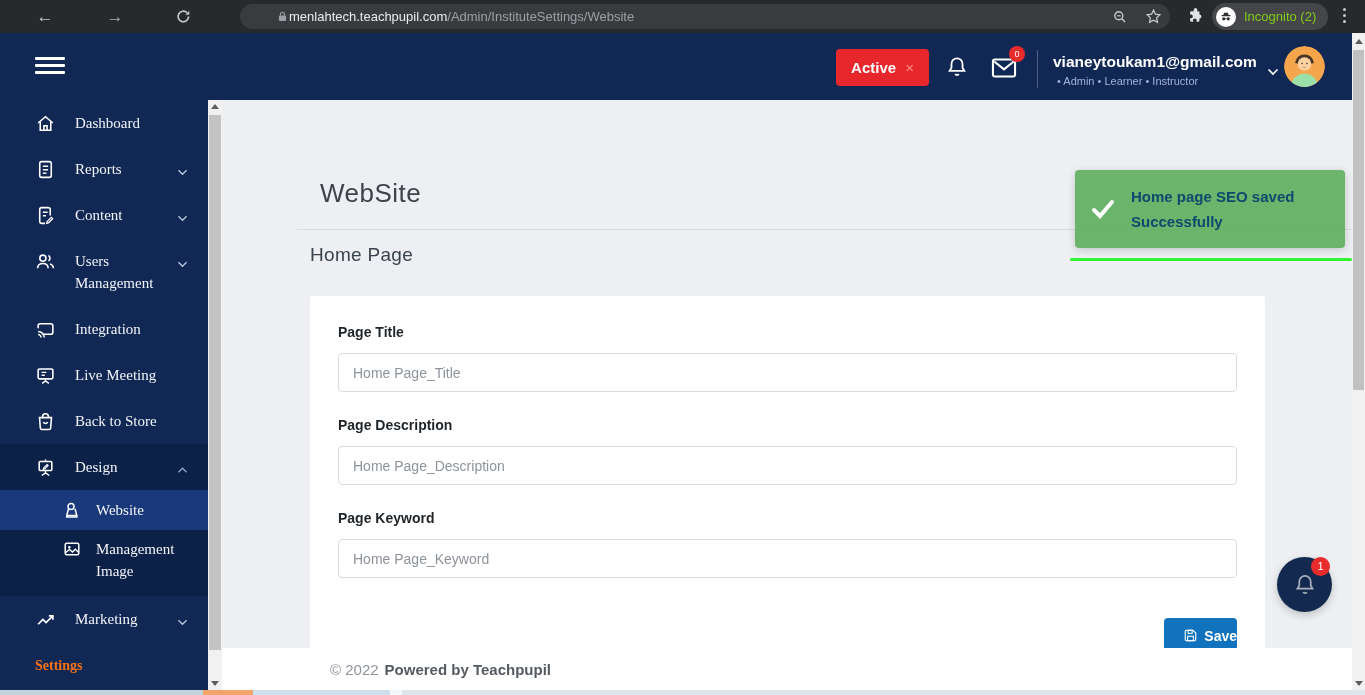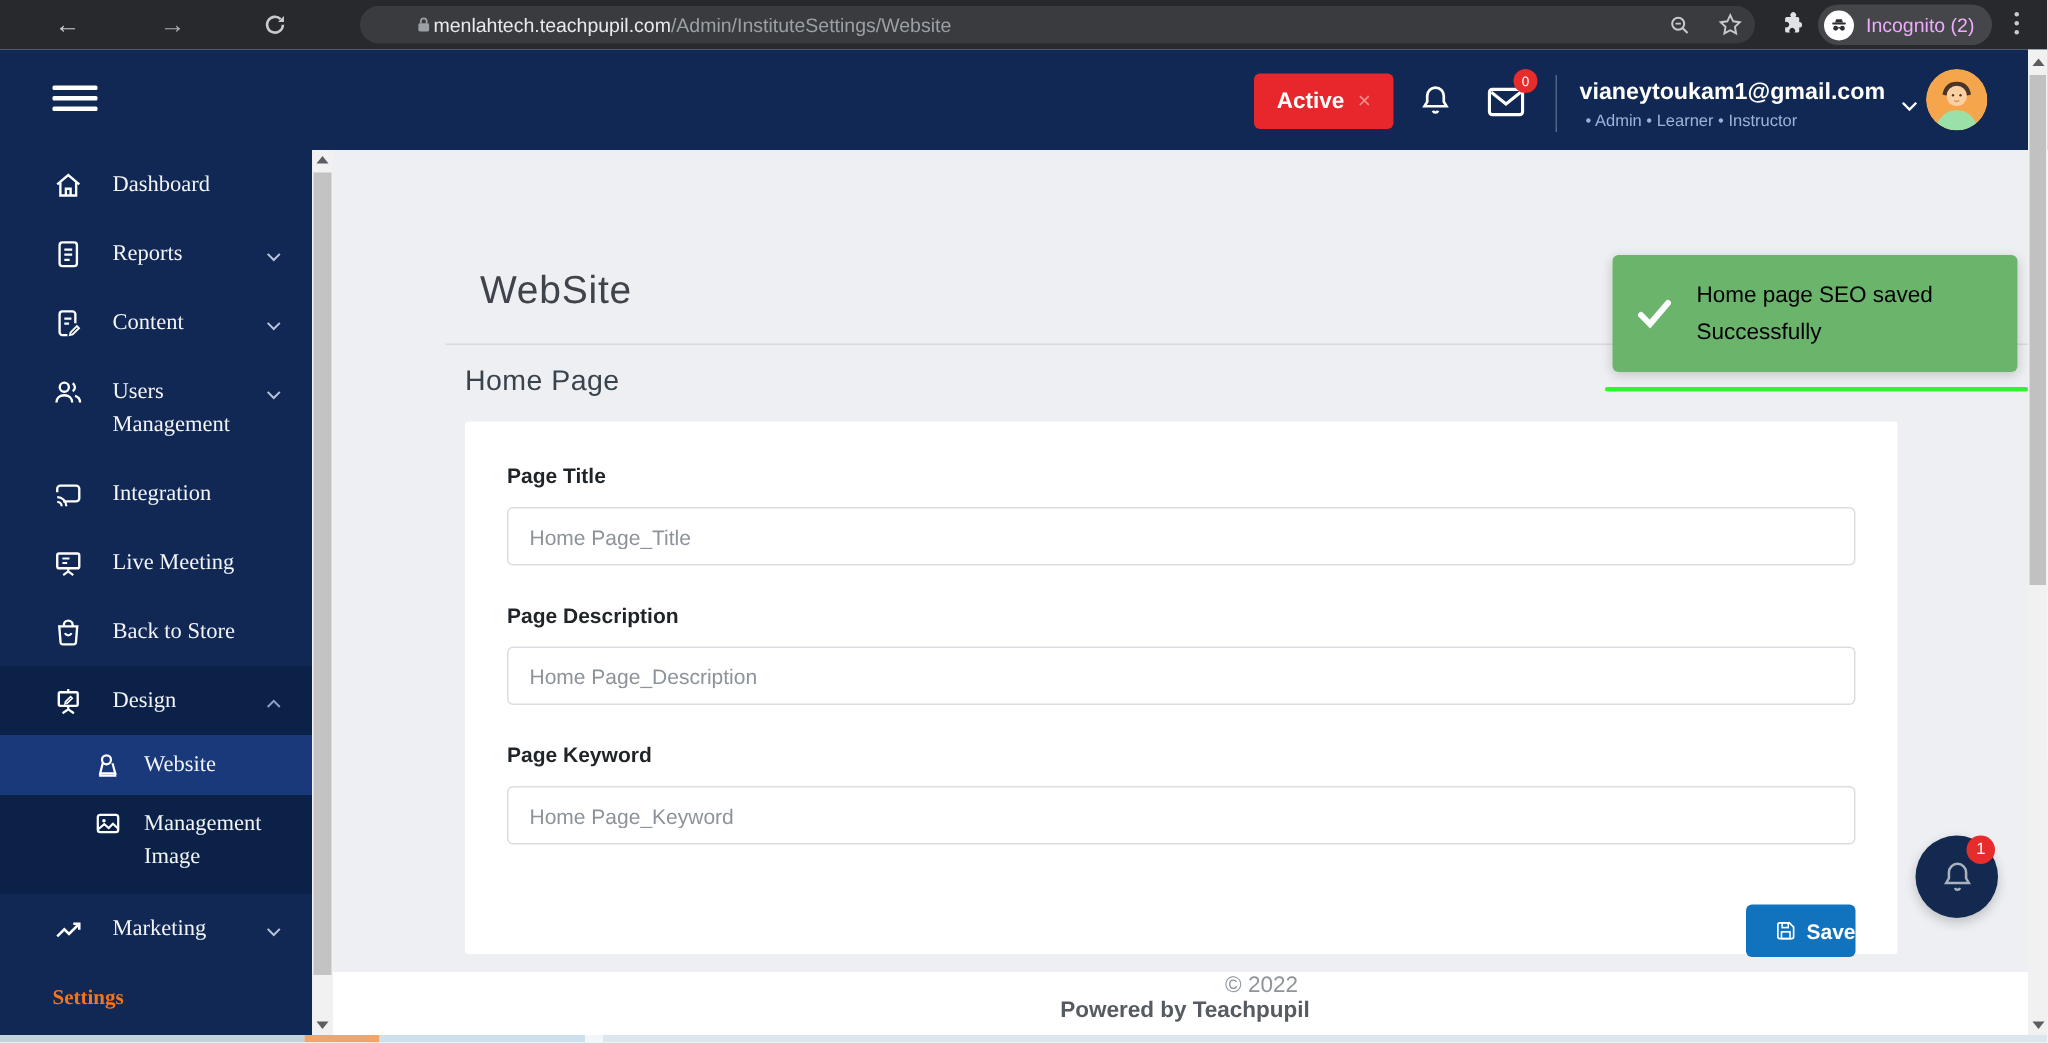--- a/index.html
+++ b/index.html
@@ -15,21 +15,21 @@
   #reload-btn { margin-left:38px; display:flex; justify-content:center; }
   #omnibox { position:absolute; left:240px; top:4px; width:930px; height:25px; background:#3a3b3f; border-radius:13px; display:flex; align-items:center; }
   #omnibox .lock { margin-left:36px; display:flex; }
   #url-text { margin-left:0; font-size:13px; color:#e8eaed; white-space:nowrap; }
   #url-text .path { color:#9aa0a6; }
   .omni-right { position:absolute; display:flex; }
   #zoom-icon { left:872px; } #star-icon { left:905px; }
   #ext-icon { position:absolute; left:1186px; top:7px; }
   #incognito-chip { position:absolute; left:1212px; top:3px; height:27px; background:#44464a; border-radius:14px; display:flex; align-items:center; padding:0 12px 0 4px; }
   #incognito-chip .circ { width:20px; height:20px; border-radius:50%; background:#ffffff; display:flex; align-items:center; justify-content:center; }
-  #incognito-chip .lbl { color:#f0abfc; font-size:13px; margin-left:8px; }
+  #incognito-chip .lbl { color:#84cc16; font-size:13px; margin-left:8px; }
   #menu-dots { position:absolute; left:1343px; top:8px; display:flex; flex-direction:column; gap:3px; cursor:pointer; }
   #menu-dots i { width:3px; height:3px; border-radius:50%; background:#c7cacd; }
 
   
   #navbar { position:absolute; left:0; top:33px; width:1365px; height:67px; background:#112855; }
   #hamburger { position:absolute; left:35px; top:24px; width:30px; cursor:pointer; }
   #hamburger i { display:block; height:3px; background:#ffffff; margin-bottom:4px; border-radius:1px; }
   #active-btn { position:absolute; left:836px; top:16px; width:93px; height:37px; background:#e8272c; border:none; border-radius:4px; color:#ffffff; font-weight:bold; font-size:15px; display:flex; align-items:center; justify-content:center; gap:9px; cursor:pointer; font-family:"Liberation Sans",sans-serif; }
   #active-btn .x { color:#f58d88; font-weight:normal; font-size:15px; }
   #nav-bell { position:absolute; left:945px; top:22px; cursor:pointer; }
@@ -60,34 +60,34 @@
   #inner-sb .thumb { position:absolute; left:1px; top:15px; width:12px; height:535px; background:#c3c3c3; }
   .sb-arrow { position:absolute; left:0; width:14px; height:13px; display:flex; align-items:center; justify-content:center; cursor:pointer; }
   .tri-up { width:0; height:0; border-left:4px solid transparent; border-right:4px solid transparent; border-bottom:5px solid #5a5d61; }
   .tri-down { width:0; height:0; border-left:4px solid transparent; border-right:4px solid transparent; border-top:5px solid #5a5d61; }
 
   
   #content { position:absolute; left:222px; top:100px; width:1130px; height:595px; background:#edeff2; }
   #page-title { position:absolute; left:98px; top:78px; font-size:26px; color:#3f434b; font-weight:normal; letter-spacing:.5px; }
   #title-divider { position:absolute; left:75px; top:129px; right:0; height:1px; background:#d8dadd; }
   #section-title { position:absolute; left:88px; top:144px; font-size:19px; color:#39434d; font-weight:normal; letter-spacing:.3px; }
-  #form-card { position:absolute; left:88px; top:181px; width:955px; height:355px; background:#ffffff; border-radius:2px; padding:28px 28px 16px 28px; }
+  #form-card { position:absolute; left:88px; top:196px; width:955px; height:355px; background:#ffffff; border-radius:2px; padding:28px 28px 16px 28px; }
   .fld-label { font-size:14px; font-weight:bold; color:#1f2428; margin-bottom:13px; }
   .fld-input { width:899px; height:39px; border:1px solid #d9dde2; border-radius:4px; font-size:14px; color:#8b5cf6; padding:0 14px; margin-bottom:25px; font-family:"Liberation Sans",sans-serif; background:#fff; }
   .fld-input::placeholder { color:#8d939a; }
   #save-row { display:flex; justify-content:flex-end; margin-top:15px; }
   #save-btn { width:73px; height:35px; background:#1173bd; border:none; border-radius:4px; color:#ffffff; font-weight:bold; font-size:14px; display:flex; align-items:center; justify-content:flex-end; gap:6px; cursor:pointer; font-family:"Liberation Sans",sans-serif; }
-  #footer { position:absolute; left:0; top:548px; width:1130px; height:42px; background:#ffffff; display:flex; align-items:center;flex-direction:column; }
+  #footer { position:absolute; left:0; top:548px; width:1130px; height:42px; background:#ffffff; display:flex; align-items:center; }
   #footer .copy { margin-left:108px; color:#8f959b; font-size:15px; }
   #footer .powered { margin-left:6px; color:#555b61; font-size:15px; font-weight:bold; }
 
   
   #toast { position:absolute; left:1075px; top:170px; width:270px; height:78px; background:rgba(99,176,99,.95); border-radius:4px; box-shadow:0 2px 8px rgba(0,0,0,.18); z-index:20; display:flex; align-items:center; cursor:pointer; }
   #toast .check { margin-left:14px; display:flex; }
-  #toast .msg { margin-left:14px; color:#000000; font-size:15px; font-weight:normal; line-height:25px; }
+  #toast .msg { margin-left:14px; color:#0c4a6e; font-size:15px; font-weight:bold; line-height:25px; }
   #toast-underline { position:absolute; left:1070px; top:258px; width:282px; height:3px; background:#2ef52e; border-radius:2px; z-index:20; }
 
   
   #float-bell { position:absolute; left:1277px; top:557px; width:55px; height:55px; border-radius:50%; background:#13294f; z-index:25; display:flex; align-items:center; justify-content:center; cursor:pointer; box-shadow:0 3px 8px rgba(0,0,0,.2); }
   #float-badge { position:absolute; left:1311px; top:557px; width:19px; height:19px; border-radius:50%; background:#e82c2c; color:#fff; font-size:11px; line-height:19px; text-align:center; z-index:26; }
 
   
   #right-sb { position:absolute; left:1352px; top:33px; width:13px; height:657px; background:#f1f1f1; }
   #right-sb .thumb { position:absolute; left:1px; top:17px; width:11px; height:340px; background:#c1c1c1; }
 

